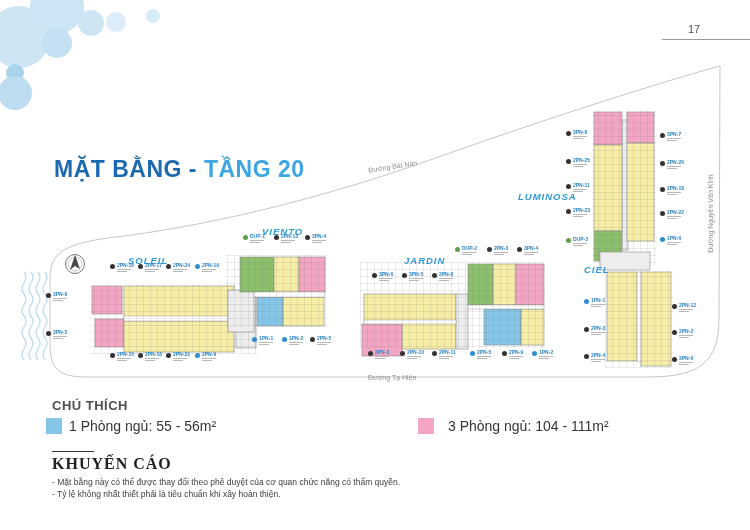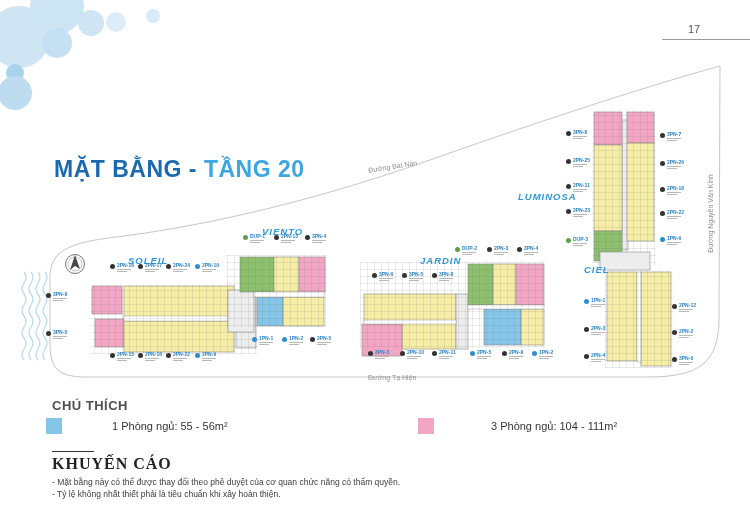--- a/index.html
+++ b/index.html
@@ -16,35 +16,35 @@
   .title .t2{color:#3ba6e2;}
   
   .street{position:absolute;font-size:7px;color:#8f8f8f;white-space:nowrap;}
   .street-top{left:368px;top:163px;transform:rotate(-9deg);}
   .street-right{left:648px;top:210px;width:125px;text-align:center;transform:rotate(-90deg);}
   .street-bottom{left:368px;top:374px;}
   
   .bname{position:absolute;color:#2e9ad7;font-style:italic;font-weight:bold;font-size:9.5px;letter-spacing:1px;white-space:nowrap;}
   .bn-soleil{left:128px;top:255px;}
   .bn-viento{left:262px;top:226px;}
-  .bn-jardin{left:420px;top:255px;}
+  .bn-jardin{left:404px;top:255px;}
   .bn-luminosa{left:518px;top:191px;}
   .bn-ciel{left:584px;top:264px;}
   
   .callout{position:absolute;display:flex;align-items:flex-start;gap:2px;}
   .c-dot{width:5px;height:5px;border-radius:50%;flex:0 0 auto;margin-top:1px;}
   .c-body{display:flex;flex-direction:column;gap:1px;}
   .c-code{font-size:5px;font-weight:bold;color:#2e86c8;line-height:5px;white-space:nowrap;}
   .c-bar{width:14px;height:1px;background:#b8b8b8;}
   .c-bar.short{width:10px;}
   
   .legend-heading{position:absolute;left:52px;top:398px;font-size:13px;font-weight:bold;color:#4f4f4f;letter-spacing:.5px;}
   .legend-item{position:absolute;top:418px;display:flex;align-items:center;gap:7px;}
   .legend-item .swatch{width:16px;height:16px;flex:0 0 auto;}
-  .legend-item .lab{font-size:11px;color:#353535;white-space:nowrap;margin-left:43px;}
+  .legend-item .lab{font-size:14px;color:#353535;white-space:nowrap;}
   .li-0{left:46px;} .li-1{left:232px;} .li-2{left:418px;gap:14px;} .li-3{left:610px;}
   
   .advisory{position:absolute;left:52px;top:451px;width:640px;}
   .adv-rule{width:42px;height:1px;background:#333;margin-bottom:3px;}
   .adv-heading{font-family:"Liberation Serif",serif;font-weight:bold;font-size:16px;color:#222;letter-spacing:1px;margin-bottom:4px;}
   .adv-line{font-size:8.5px;color:#3c3c3c;line-height:11.5px;white-space:nowrap;}
   
   .plan-svg{position:absolute;left:0;top:0;}
 </style>
 </head>

